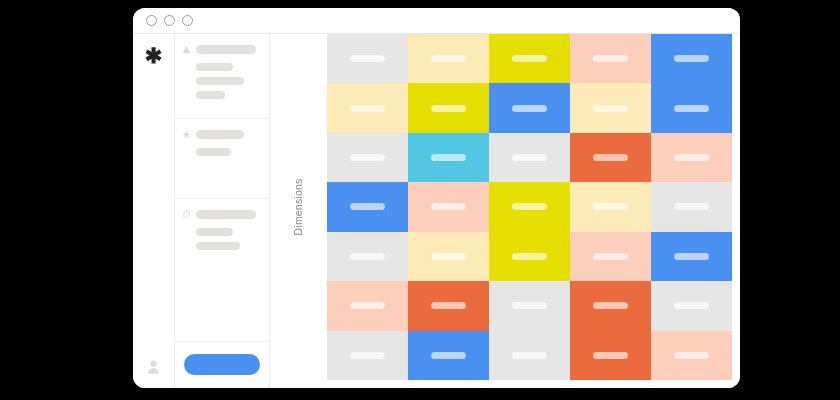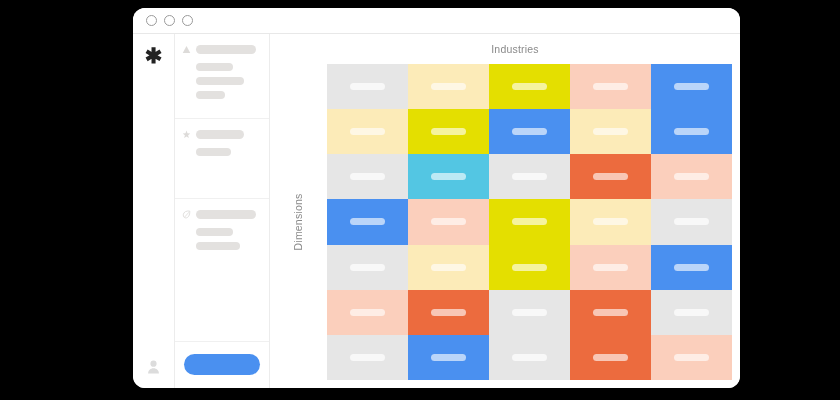--- a/index.html
+++ b/index.html
@@ -249,23 +249,20 @@
           <span class="pill" style="width:70%"></span>
         </div>
       </div>
 
       <div class="side-footer">
         <button class="cta"></button>
       </div>
     </div>
 
     <div class="main">
-      <div class="main-head">
-        <span class="axis-label-x">Industries</span>
-      </div>
       <div class="main-grid-wrap">
         <div class="axis-label-y-col">
           <span class="axis-label-y">Dimensions</span>
         </div>
         <div class="heatmap" id="heatmap">
             <div class="cell" style="background: rgb(230, 230, 230);">
               <span class="cell-bar" style="background: rgba(255, 255, 255, 0.7);"></span>
             </div>
             <div class="cell" style="background: rgb(252, 235, 184);">
               <span class="cell-bar" style="background: rgba(255, 255, 255, 0.62);"></span>

